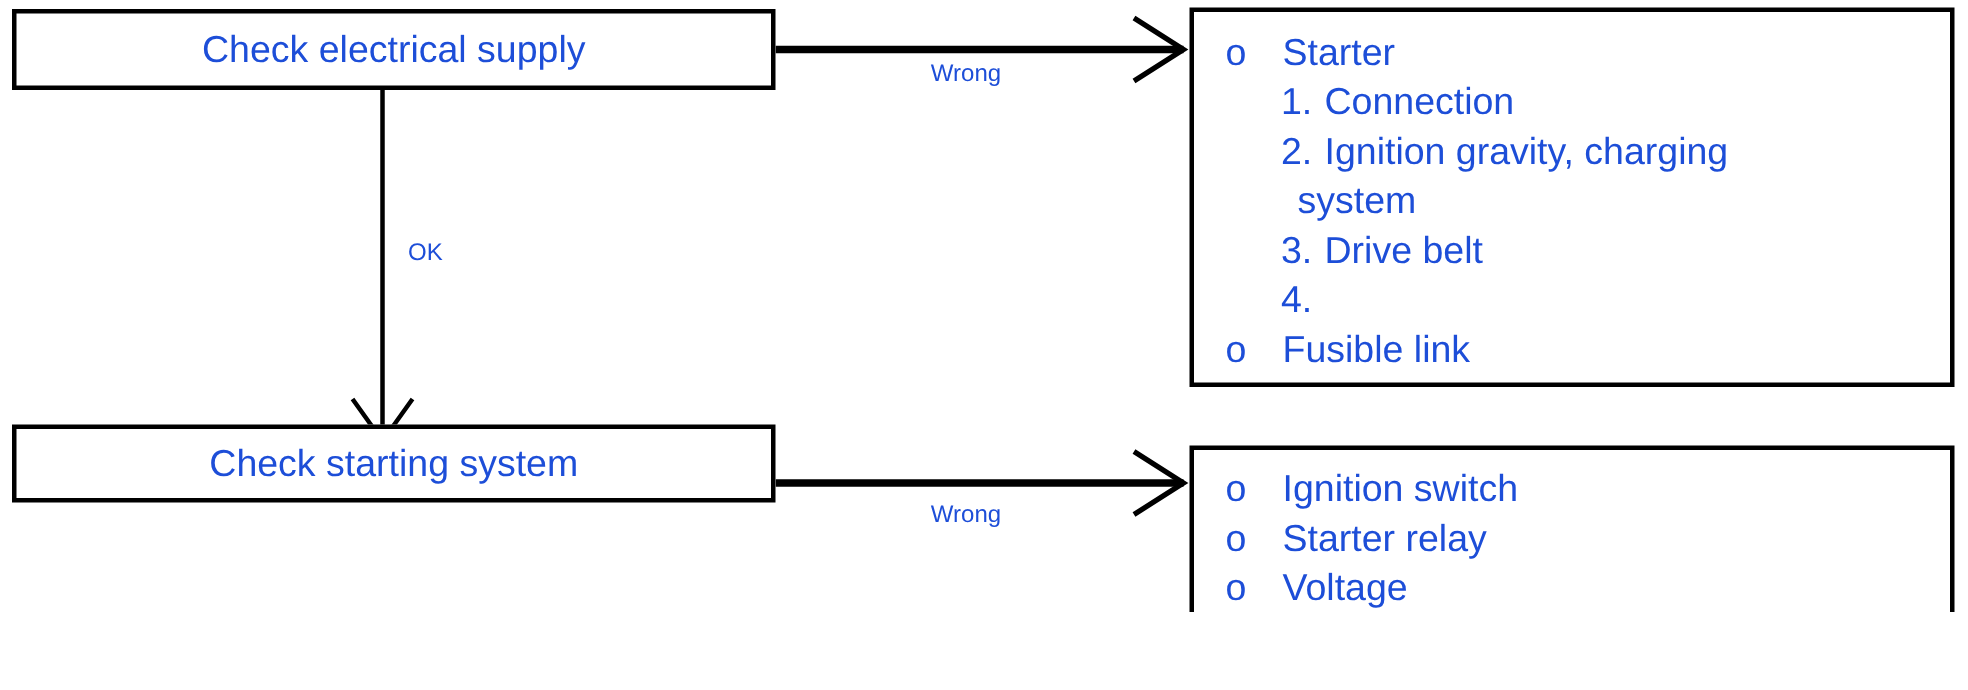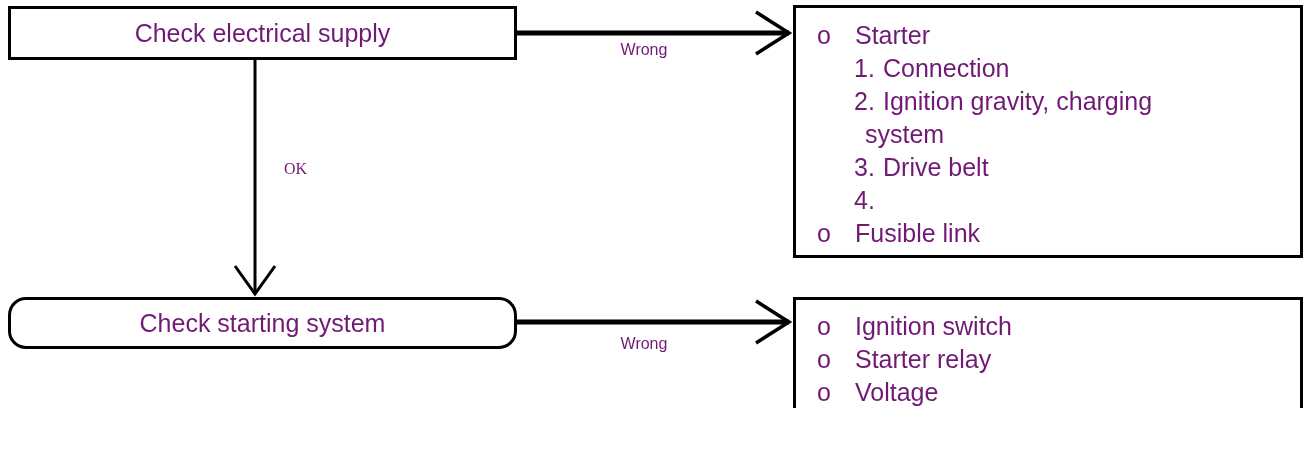--- a/index.html
+++ b/index.html
@@ -6,36 +6,36 @@
     margin: 0;
     padding: 0;
     background: #ffffff;
   }
   #canvas {
     position: relative;
     width: 1312px;
     height: 408px;
     background: #ffffff;
     font-family: "Liberation Sans", "DejaVu Sans", sans-serif;
-    color: #701a75;
+    color: #1d4ed8;
     overflow: hidden;
   }
   .node-box {
     position: absolute;
     border: 3px solid #000000;
     background: #ffffff;
     display: flex;
     align-items: center;
     justify-content: center;
     font-size: 25px;
     box-sizing: border-box;
     z-index: 2;
   }
   #step1 { left: 8px;   top: 6px;   width: 509px; height: 54px; }
-  #step2 { left: 8px;   top: 297px; width: 509px; height: 52px; border-radius: 18px; }
+  #step2 { left: 8px;   top: 283px; width: 509px; height: 52px; }
   .cause-box {
     position: absolute;
     border: 3px solid #000000;
     background: #ffffff;
     box-sizing: border-box;
     z-index: 2;
     font-size: 25px;
   }
   #causes1 { left: 793px; top: 5px;   width: 510px; height: 253px; padding-top: 11px; }
   #causes2 { left: 793px; top: 297px; width: 510px; height: 156px; padding-top: 10px; }
@@ -47,21 +47,21 @@
   .row.number .marker { width: 29px; }
   .row.cont   { padding-left: 69px; }
   .edge-label {
     position: absolute;
     font-size: 16px;
     z-index: 3;
     white-space: nowrap;
   }
   #label-wrong-top    { left: 554px; top: 41px;  width: 180px; text-align: center; }
   #label-wrong-bottom { left: 554px; top: 335px; width: 180px; text-align: center; }
-  #label-ok           { left: 284px; top: 160px; font-family: Liberation Serif, serif; }
+  #label-ok           { left: 272px; top: 160px; }
   #arrows {
     position: absolute;
     left: 0; top: 0;
     width: 1312px;
     height: 460px;
     z-index: 1;
   }
 </style>
 </head>
 <body>

